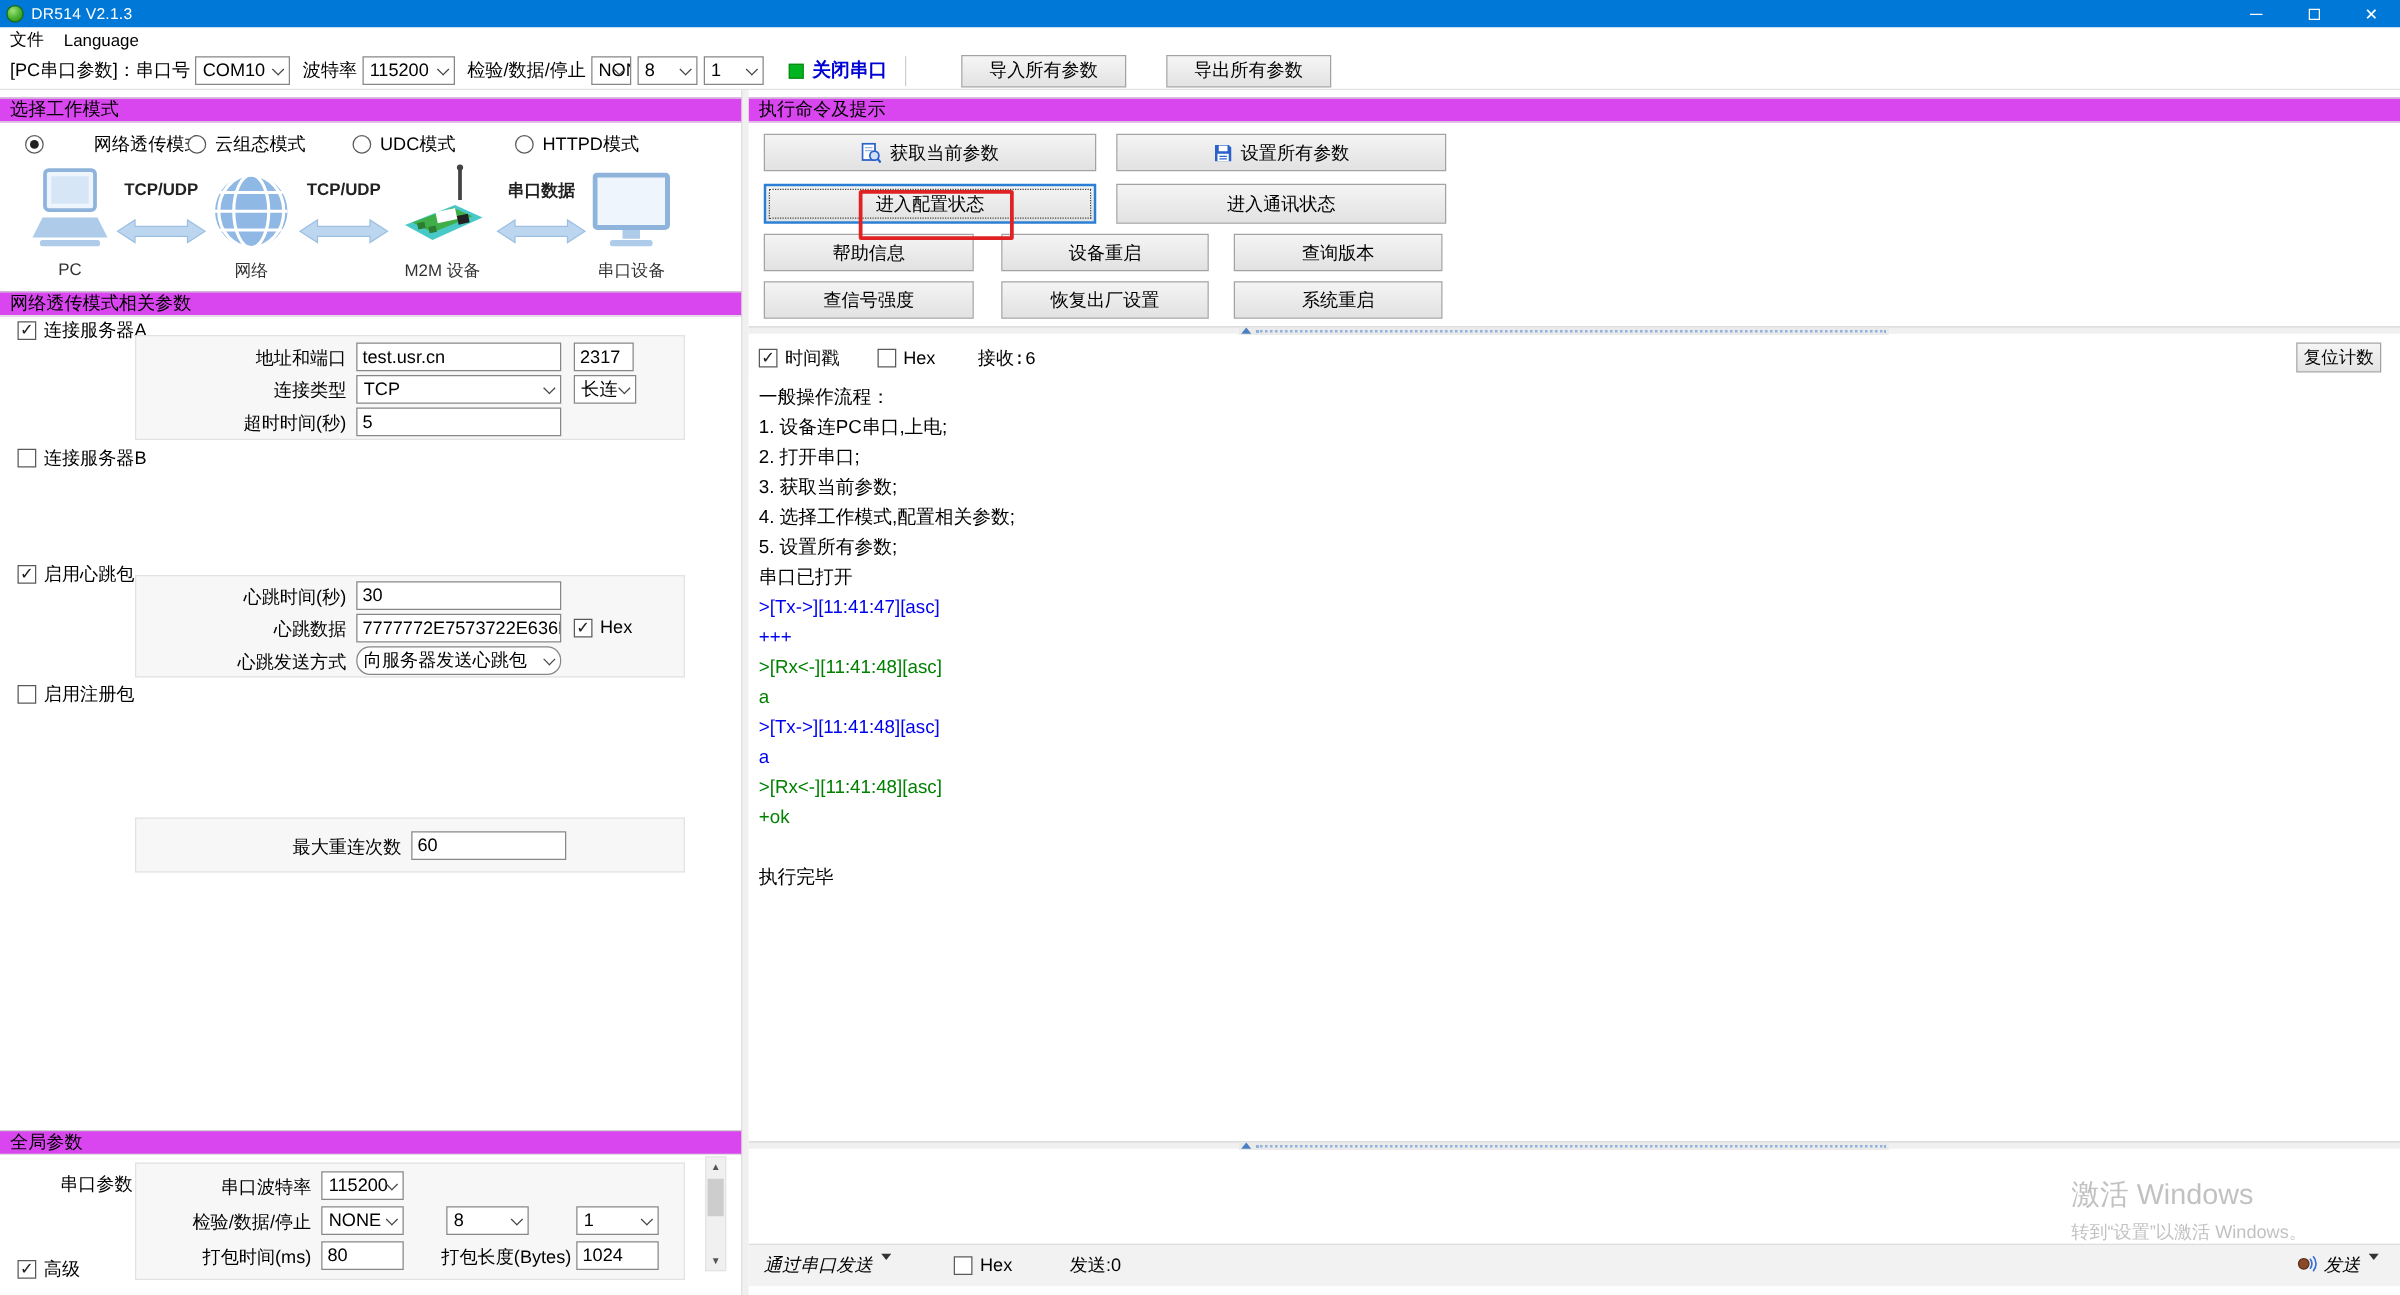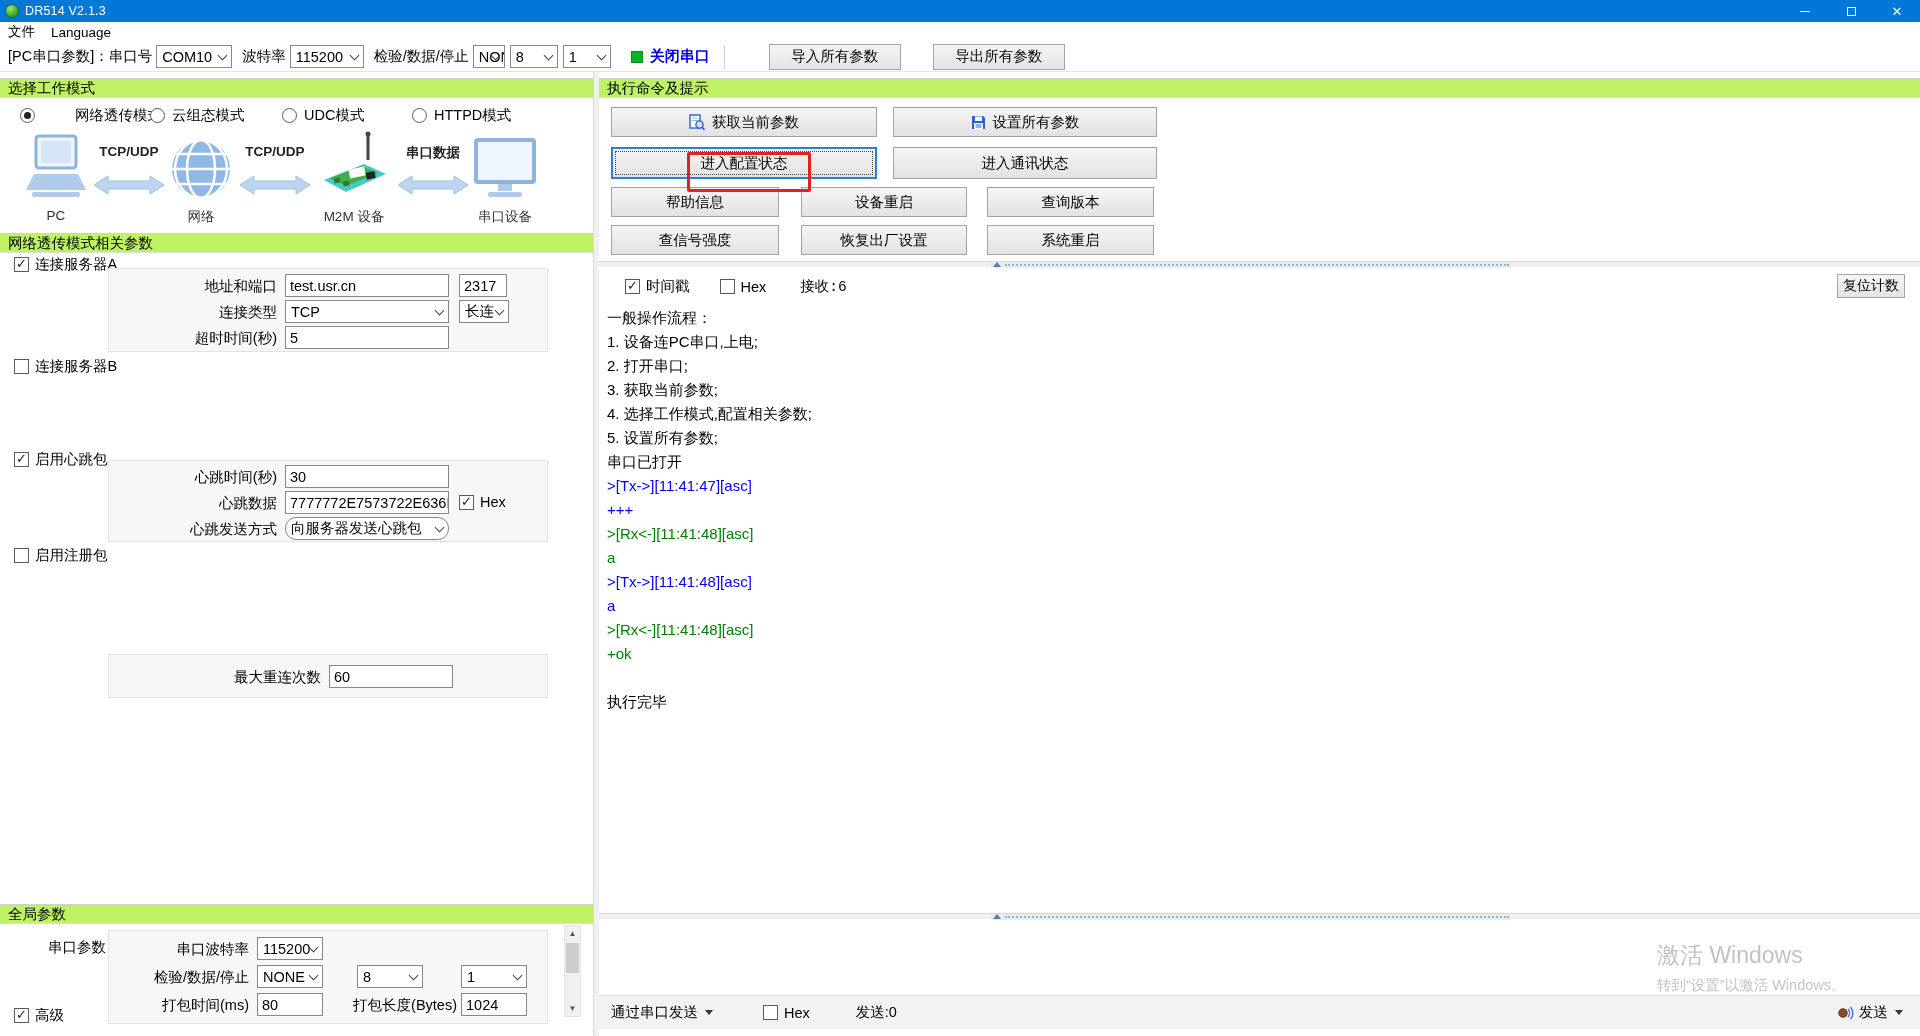--- a/index.html
+++ b/index.html
@@ -45,21 +45,21 @@
   .btn-import{width:132px;margin-left:28px;}
   .btn-export{width:132px;margin-left:32px;}
 
   
   .content{flex:1;display:flex;min-height:0;}
   .left-panel{width:594px;position:relative;background:#fff;border-right:1px solid #d8d8d8;flex:0 0 auto;}
   .col-gap{width:5px;background:#f0f0f0;flex:0 0 auto;}
   .right-panel{flex:1;position:relative;background:#fff;}
 
   
-  .band{position:absolute;left:0;right:0;height:20px;background:#bef264;
+  .band{position:absolute;left:0;right:0;height:20px;background:#d946ef;
     border-top:1px solid #cfcfcf;border-bottom:1px solid #dedede;
     font-size:14.5px;line-height:18px;padding-left:8px;}
 
   
   .rb{width:15px;height:15px;border:1px solid #5a5a5a;border-radius:50%;background:#fff;
     display:inline-block;position:relative;flex:0 0 auto;}
   .rb.on::after{content:"";position:absolute;left:3px;top:3px;width:7px;height:7px;border-radius:50%;background:#222;}
   .cb{width:15px;height:15px;border:1px solid #5a5a5a;background:#fff;display:inline-block;
     position:relative;flex:0 0 auto;}
   .cb.on::after{content:"\2713";position:absolute;left:1px;top:-2px;font-size:13px;font-weight:bold;color:#222;}
@@ -100,21 +100,21 @@
   .log-line{line-height:24px;white-space:pre;}
   .lc-black{color:#000;} .lc-blue{color:var(--tx);} .lc-green{color:var(--rx);}
 
   .small-btn{background:linear-gradient(#f5f5f5,#e3e3e3);border:1px solid #a3a3a3;font-size:14px;
     display:flex;align-items:center;justify-content:center;}
 
   .send-toolbar{position:absolute;top:923px;left:0;right:0;height:34px;background:#f2f2f2;
     border-top:1px solid #ddd;display:flex;align-items:center;font-size:14.5px;}
   .drop-caret{width:0;height:0;border-left:4px solid transparent;border-right:4px solid transparent;
     border-top:5px solid #333;display:inline-block;margin-left:7px;}
-  .flat-drop{display:flex;align-items:center;padding:3px 6px;}
+  .flat-drop{display:flex;align-items:flex-start;padding:3px 6px;font-style:italic;}
 
   .watermark{position:absolute;left:1058px;top:868px;color:#8f8f8f;opacity:.55;pointer-events:none;z-index:8;}
   .wm1{font-size:23px;}
   .wm2{font-size:14.5px;margin-top:5px;}
 
   .vscroll{position:absolute;left:564px;top:853px;width:17px;height:92px;background:#f0f0f0;
     border:1px solid #e3e3e3;}
   .vs-arrow{position:absolute;left:0;right:0;height:15px;text-align:center;font-size:8px;color:#555;line-height:15px;}
   .vs-thumb{position:absolute;left:1px;right:1px;top:17px;height:30px;background:#cdcdcd;}
 </style>
@@ -438,21 +438,21 @@
       </div>
       <div class="cmd-btn" style="left:388px;top:153px;width:167px;height:30px;">
         <span>系统重启</span>
       </div>
 
       <div class="splitter" style="top:189px;">
         <div class="split-handle" style="left:392px;width:520px;"></div>
       </div>
 
       <div class="log-toolbar">
-        <div class="check-item" style="position:relative;left:8px;top:0;margin-left:18px;">
+        <div class="check-item" style="position:relative;left:8px;top:0;">
           <span class="cb on"></span>
           <span>时间戳</span>
         </div>
         <div class="check-item" style="position:relative;left:38px;top:0;">
           <span class="cb"></span>
           <span>Hex</span>
         </div>
         <span style="position:relative;left:72px;font-family:Liberation Mono, monospace;">接收:6</span>
         <div class="small-btn" style="position:absolute;left:1238px;top:1px;width:68px;height:24px;">复位计数</div>
       </div>

